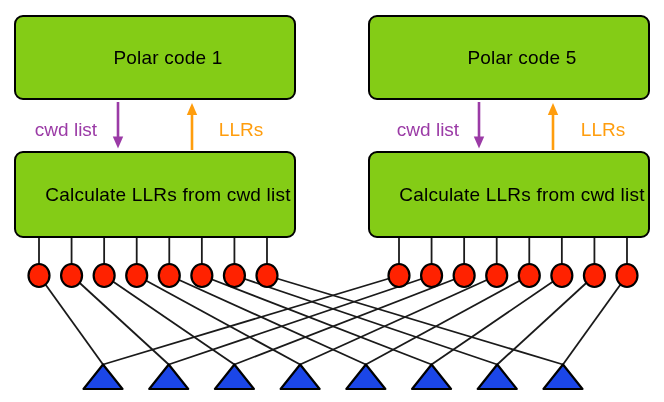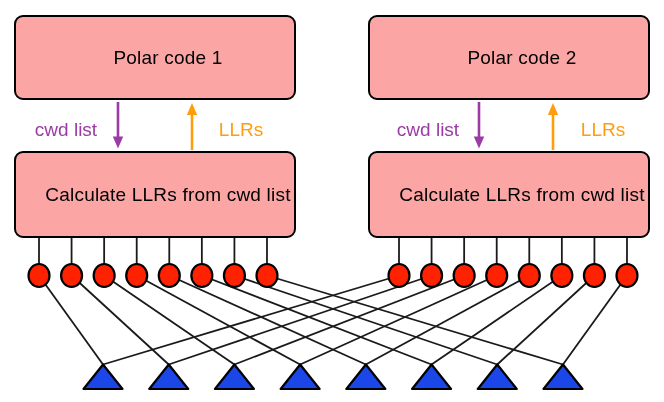--- a/index.html
+++ b/index.html
@@ -3,21 +3,21 @@
 <meta charset="utf-8">
 <style>
   html,body { margin:0; padding:0; background:#ffffff; }
   .canvas {
     position:relative; width:664px; height:402px; background:#ffffff;
     font-family:"Liberation Sans", sans-serif; overflow:hidden;
   }
   svg.netsvg { position:absolute; left:0; top:0; z-index:1; }
   .box {
     position:absolute; z-index:2; box-sizing:border-box;
-    background:#fca5a5; border:2.5px solid #000; border-radius:9px;
+    background:#84cc16; border:2.5px solid #000; border-radius:9px;
     display:flex; align-items:center; justify-content:center;
     font-size:19px; color:#000; text-align:center; letter-spacing:0.2px;padding-left:26px;
   }
   .box-polar1     { left:14px;  top:15px;  width:282px; height:85px; }
   .box-polar2     { left:368px; top:15px;  width:282px; height:85px; }
   .box-calc-left  { left:14px;  top:151px; width:282px; height:87px; }
   .box-calc-right { left:368px; top:151px; width:282px; height:87px; }
   .flow-label {
     position:absolute; z-index:2; font-size:19px; white-space:nowrap;
     transform:translate(-50%,-50%);
@@ -97,21 +97,21 @@
       <line x1="479" y1="102" x2="479" y2="139" stroke="#9B3BA6" stroke-width="2.6"></line>
       <polygon points="479,148.5 473.8,136.5 484.2,136.5" fill="#9B3BA6"></polygon>
       <line x1="553" y1="150" x2="553" y2="113" stroke="#FF9D0D" stroke-width="2.6"></line>
       <polygon points="553,103 547.8,115 558.2,115" fill="#FF9D0D"></polygon>
     </svg>
 
   <div class="box box-polar1">
     <span>Polar code 1</span>
   </div>
   <div class="box box-polar2">
-    <span>Polar code 2</span>
+    <span>Polar code 5</span>
   </div>
   <div class="box box-calc-left">
     <span>Calculate LLRs from cwd list</span>
   </div>
   <div class="box box-calc-right">
     <span>Calculate LLRs from cwd list</span>
   </div>
 
   <span class="flow-label lbl-cwd-left" style="color: rgb(155, 59, 166);">cwd list</span>
   <span class="flow-label lbl-llr-left" style="color: rgb(255, 157, 13);">LLRs</span>

